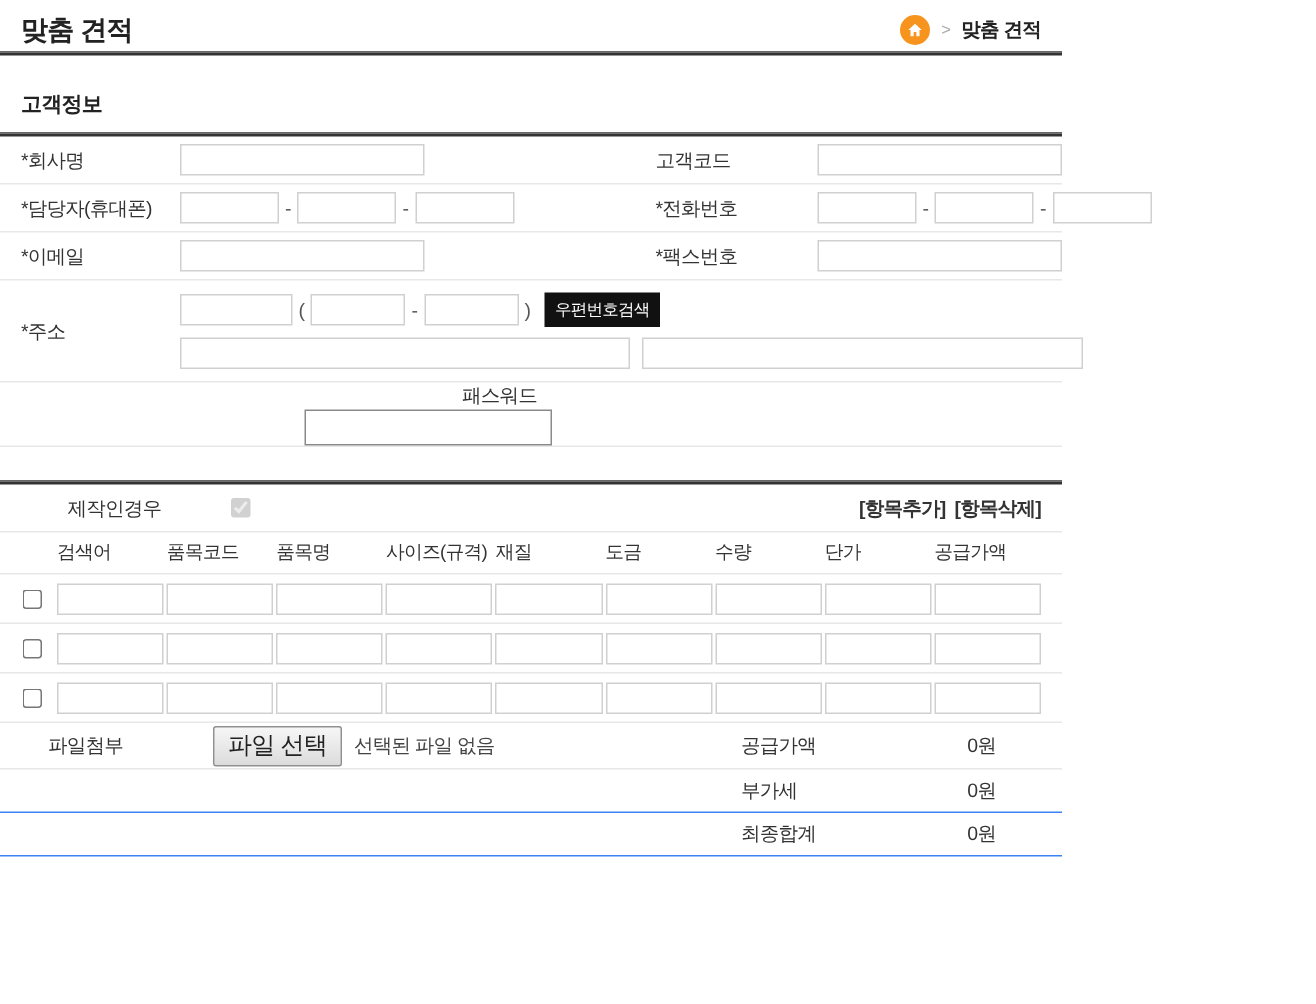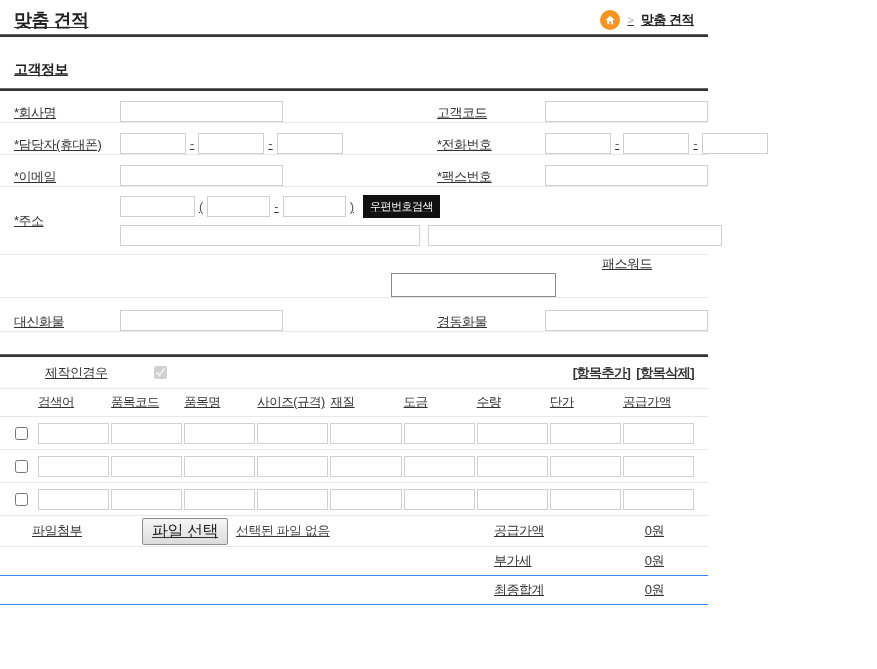--- a/index.html
+++ b/index.html
@@ -1,36 +1,36 @@
 <!DOCTYPE html>
 <html><head>
 <meta charset="utf-8">
 <style>
   * { margin:0; padding:0; box-sizing:border-box; }
   html,body { width:877px; height:669px; background:#fff; overflow:hidden;
     font-family:"Liberation Sans","DejaVu Sans",sans-serif; color:#333; font-size:13px; }
 
-  .page { width:708px; height:669px; position:relative;text-decoration:underline; }
+  .page { width:708px; height:669px; position:relative; }
 
   
   .hdr { display:flex; justify-content:space-between; align-items:center; padding:8px 14px 0 14px; height:32px; }
   .page-title { font-size:18px; font-weight:bold; color:#222; letter-spacing:-0.5px; }
   .crumb { display:flex; align-items:center; gap:7px; }
   .home-btn { width:20px; height:20px; border-radius:50%; background:#f7941d; display:flex; align-items:center; justify-content:center; cursor:pointer; }
   .crumb-sep { color:#aaa; font-size:11px; }
   .crumb-cur { font-size:13px; font-weight:bold; color:#222; letter-spacing:-0.5px; }
 
   .rule-double { margin:2px 0 0 0; height:2px; border-top:1px solid #666; border-bottom:2px solid #333; }
 
   
   .sec-head { margin:24px 14px 9px 14px; font-size:14px; font-weight:bold; color:#222; letter-spacing:-0.5px; }
 
   
   .c-rows { margin:0; }
-  .c-row { display:flex; align-items:flex-end; min-height:32px; border-bottom:1px solid #e8e8e8; padding-left:14px; }
+  .c-row { display:flex; align-items:center; min-height:32px; border-bottom:1px solid #e8e8e8; padding-left:14px; }
   .lab1 { width:106px; flex:none; letter-spacing:-0.5px; }
   .f1   { width:317px; flex:none; display:flex; align-items:center; }
   .lab2 { width:108px; flex:none; letter-spacing:-0.5px; }
   .f2   { flex:1; display:flex; align-items:center; }
   .inp { height:21px; border:1px solid #d0d0d0; background:#fff; font-size:12px; padding:0 4px; font-family:inherit; }
   .w-lg { width:163px; }
   .w-tel { width:66px; }
   .dash { margin:0 4px; color:#555; }
   .row-addr { align-items:center; padding-top:8px; padding-bottom:8px; }
   .addr-lines { display:flex; flex-direction:column; gap:7px; }
@@ -156,30 +156,20 @@
       </div>
     </div>
 
     <div class="c-row row-pass">
       <span class="lab1">패스워드</span>
       <span class="f1">
           <input type="password" class="inp pass-inp" style="">
         </span>
     </div>
 
-    <div class="c-row row-cargo">
-      <span class="lab1">대신화물</span>
-      <span class="f1">
-          <input type="text" class="inp w-lg" style="">
-        </span>
-      <span class="lab2">경동화물</span>
-      <span class="f2">
-          <input type="text" class="inp w-lg" style="">
-        </span>
-    </div>
 
   </div>
 
   <div class="rule-heavy2"></div>
 
   <div class="prod-row">
     <span class="prod-label">제작인경우</span>
     <input type="checkbox" class="prod-check" checked="" disabled="" style="">
     <span class="prod-spacer"></span>
     <span class="item-links">

